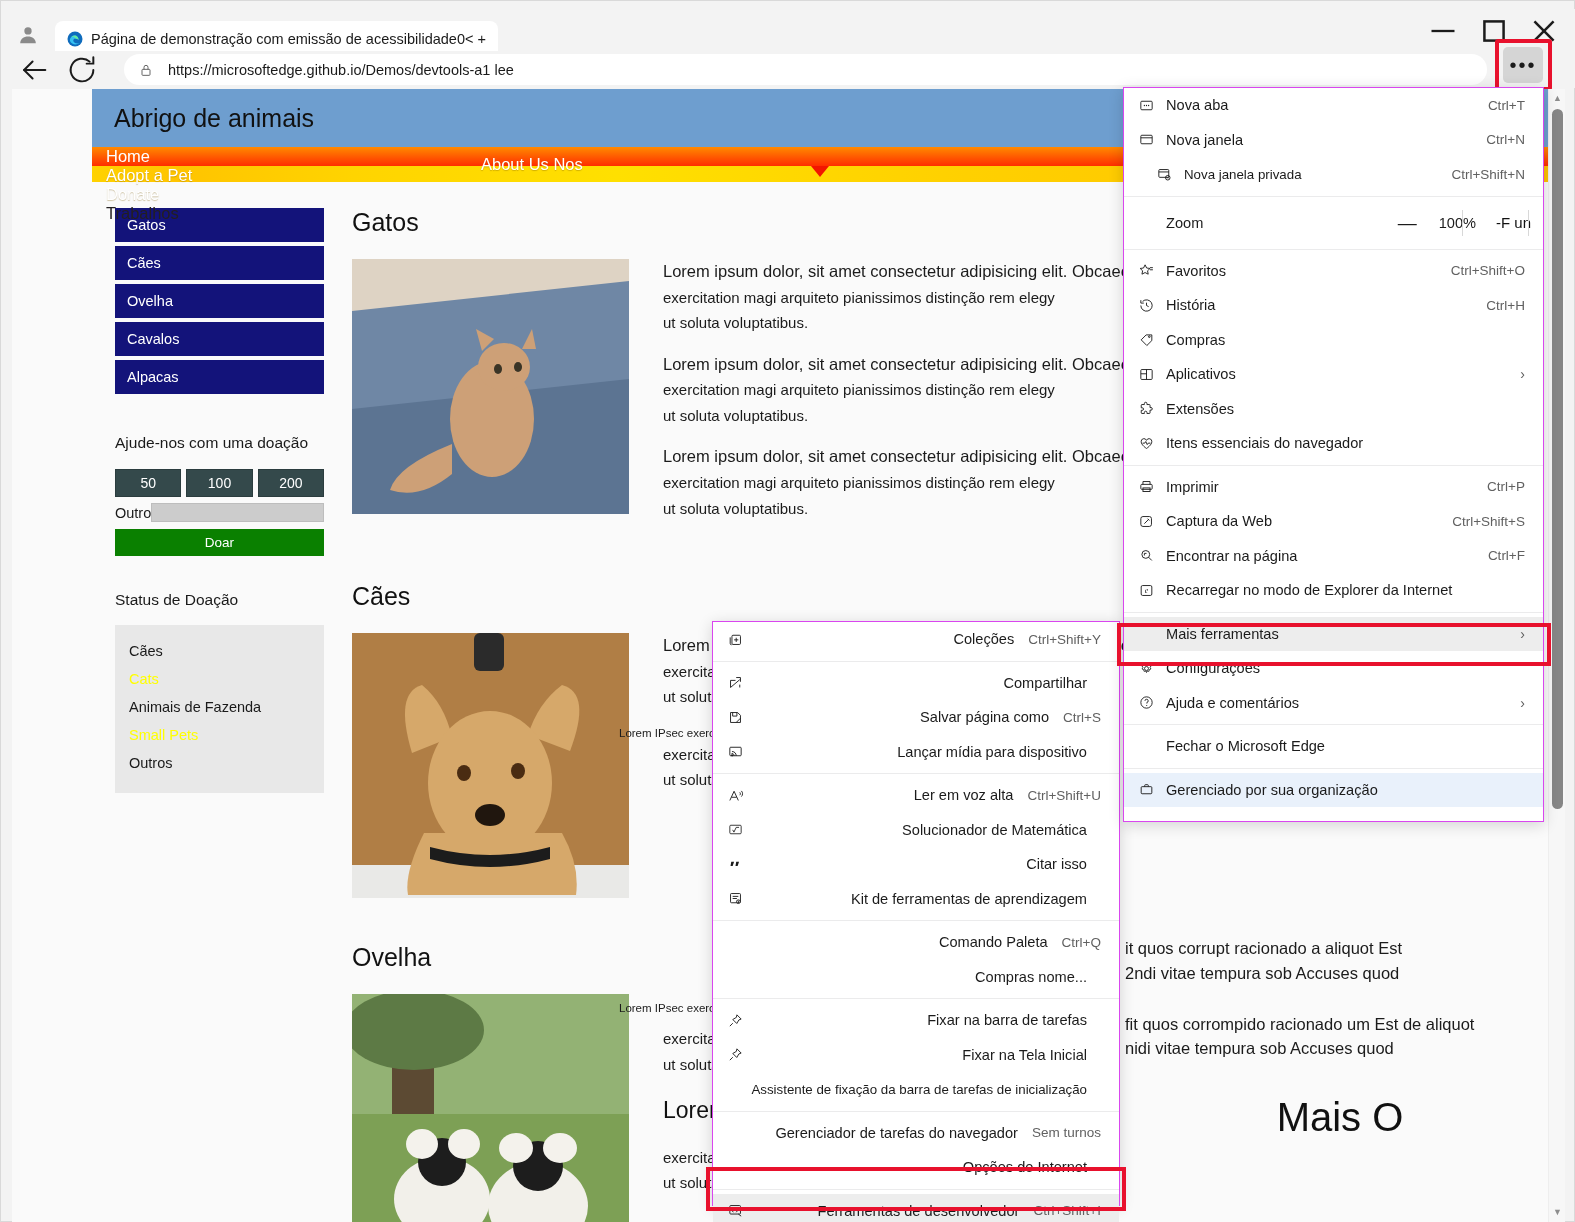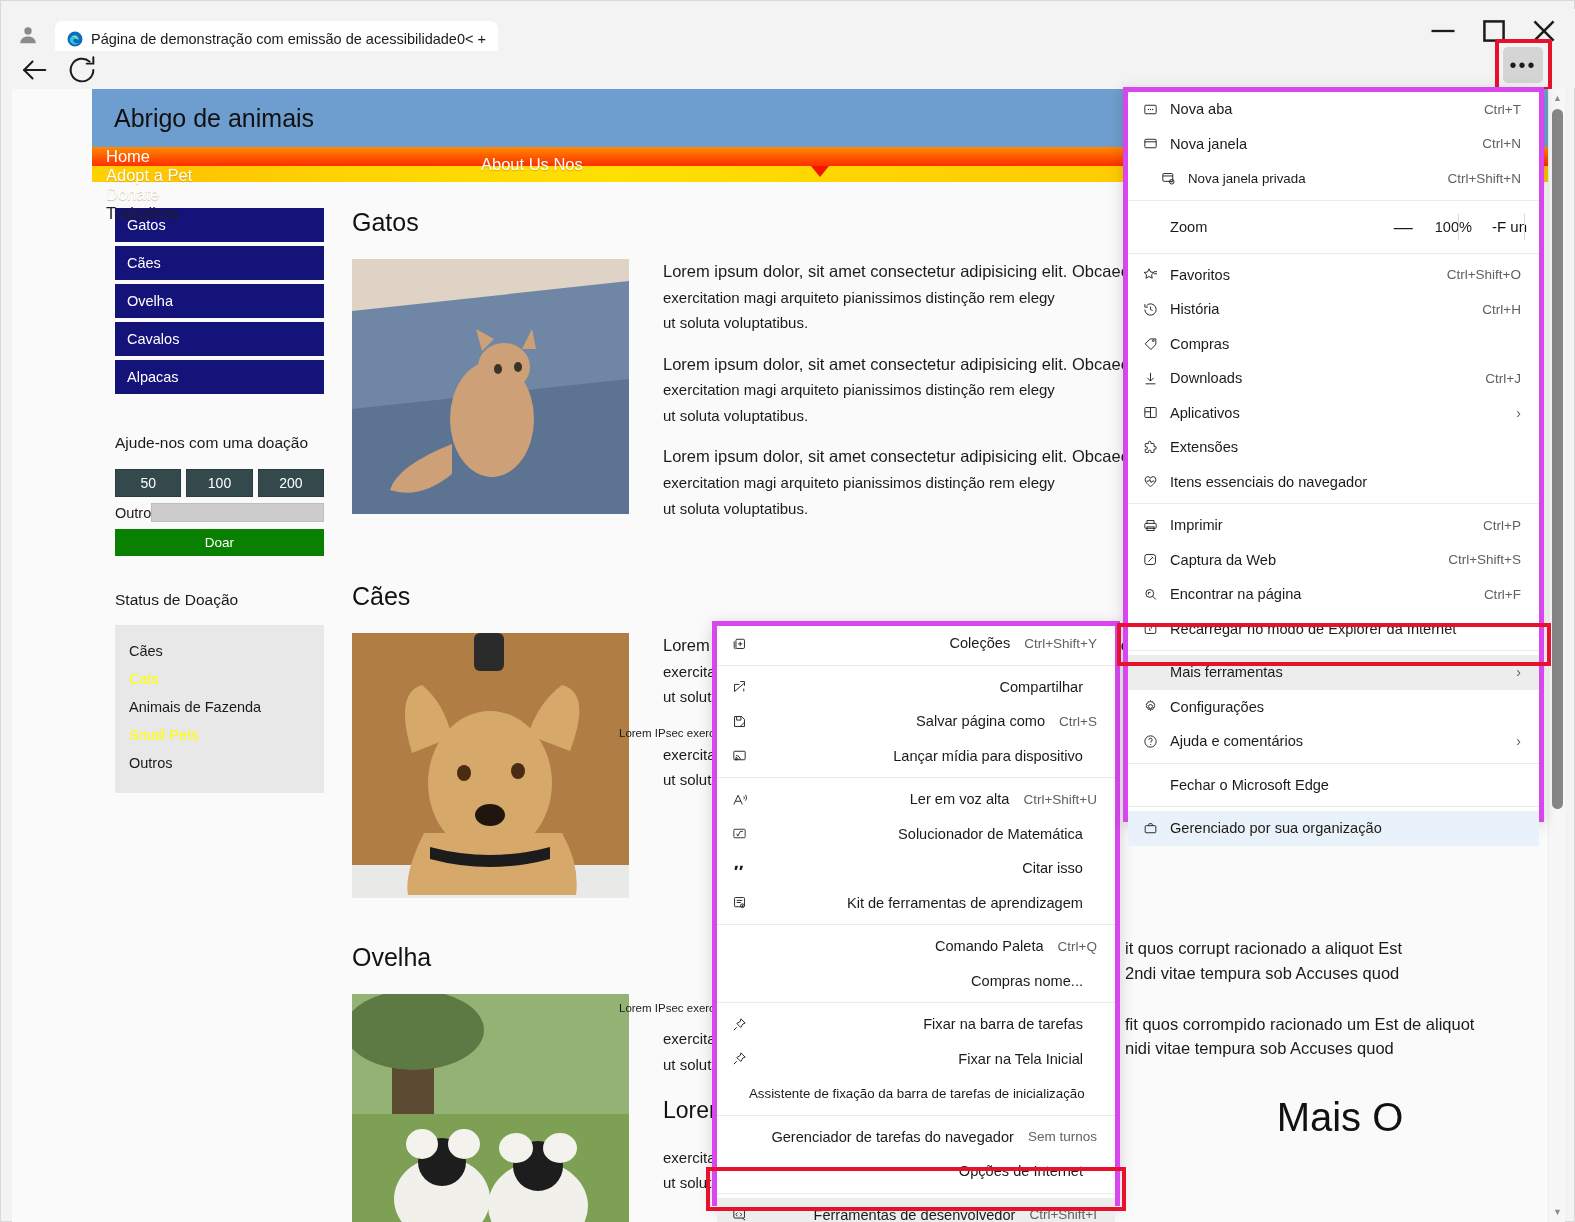--- a/index.html
+++ b/index.html
@@ -179,21 +179,21 @@
 
   
   #right-frag { position:absolute; left:1124px; top:935px; width:430px; }
   #right-frag .line { font-size:16.5px; color:#1b1b1b; line-height:1.5; white-space:nowrap; }
   #right-frag .gap { height:26px; }
   #right-frag .maiso { margin-top:34px; text-align:center; font-size:40px; color:#111111; }
 
   
   .menu {
     position:absolute; background:#ffffff;
-    border:5px solid #d946ef;
+    border:1px solid #d946ef;
     box-shadow:0 3px 14px rgba(0,0,0,.16);
     font-size:14.6px; color:#1b1b1b;
   }
   #main-menu  { left:1122px; top:86px;  width:421px; height:735px; }
   #sub-menu   { left:711px;  top:620px; width:408px; height:585px;text-align:right; }
 
   .mi {
     position:relative; height:34.5px; display:flex; align-items:center;
     padding-left:14px; padding-right:18px;
   }
@@ -269,20 +269,27 @@
           <polyline points="11,6 5,12 11,18"></polyline>
         </svg>
     </div>
     <div id="nav-reload">
       <svg viewBox="0 0 24 24" stroke="#1b1b1b" stroke-width="1.4" fill="none" stroke-linecap="round">
           <path d="M20 12a8 8 0 1 1-2.6-5.9"></path>
           <polyline points="20,3 20,7.5 15.3,7.5"></polyline>
         </svg>
     </div>
 
+    <div id="omnibox">
+      <svg class="lock" viewBox="0 0 24 24" stroke="#5a5a5a" stroke-width="1.4" fill="none">
+          <rect x="6" y="11" width="12" height="9" rx="1.2"></rect>
+          <path d="M9 11V8a3 3 0 0 1 6 0v3"></path>
+        </svg>
+      <span class="urltext">https://microsoftedge.github.io/Demos/devtools-a1 lee</span>
+    </div>
   </div>
 
   <div id="more-btn">•••</div>
   <div id="more-highlight"></div>
 
   <div id="viewport">
 
     <div id="site">
 
       <div id="site-header">
@@ -699,31 +706,20 @@
             <path d="M4.5 12.5l7-7 8 0 0 8-7 7z"></path>
             <circle cx="16" cy="8" r="1.2"></circle>
           </svg>
       </span>
       <span class="lb">Compras</span>
       <span class="sc"></span>
     </div>
     <div class="mi">
       <span class="ic">
         <svg viewBox="0 0 24 24" stroke="#1b1b1b" stroke-width="1.3" fill="none">
-            <line x1="12" y1="4" x2="12" y2="15.5"></line>
-            <polyline points="7.5,11 12,15.6 16.5,11"></polyline>
-            <line x1="5" y1="19.5" x2="19" y2="19.5"></line>
-          </svg>
-      </span>
-      <span class="lb">Downloads</span>
-      <span class="sc">Ctrl+J</span>
-    </div>
-    <div class="mi">
-      <span class="ic">
-        <svg viewBox="0 0 24 24" stroke="#1b1b1b" stroke-width="1.3" fill="none">
             <rect x="4" y="5" width="16" height="14" rx="1.3"></rect>
             <line x1="12" y1="5" x2="12" y2="19"></line>
             <line x1="4" y1="11" x2="12" y2="11"></line>
           </svg>
       </span>
       <span class="lb">Aplicativos</span>
       <span class="chev">›</span>
     </div>
     <div class="mi">
       <span class="ic">

